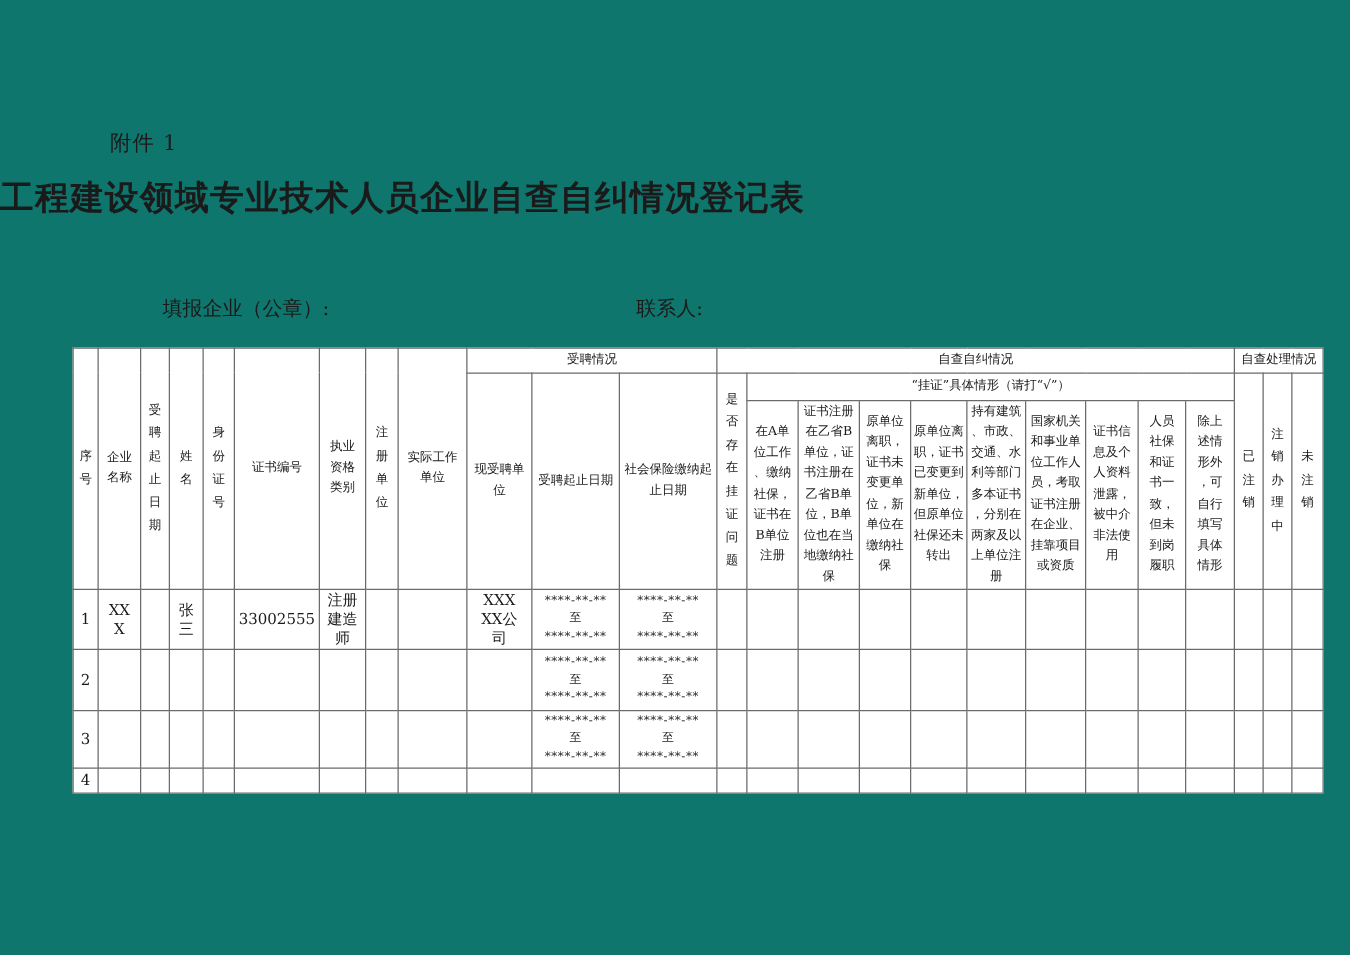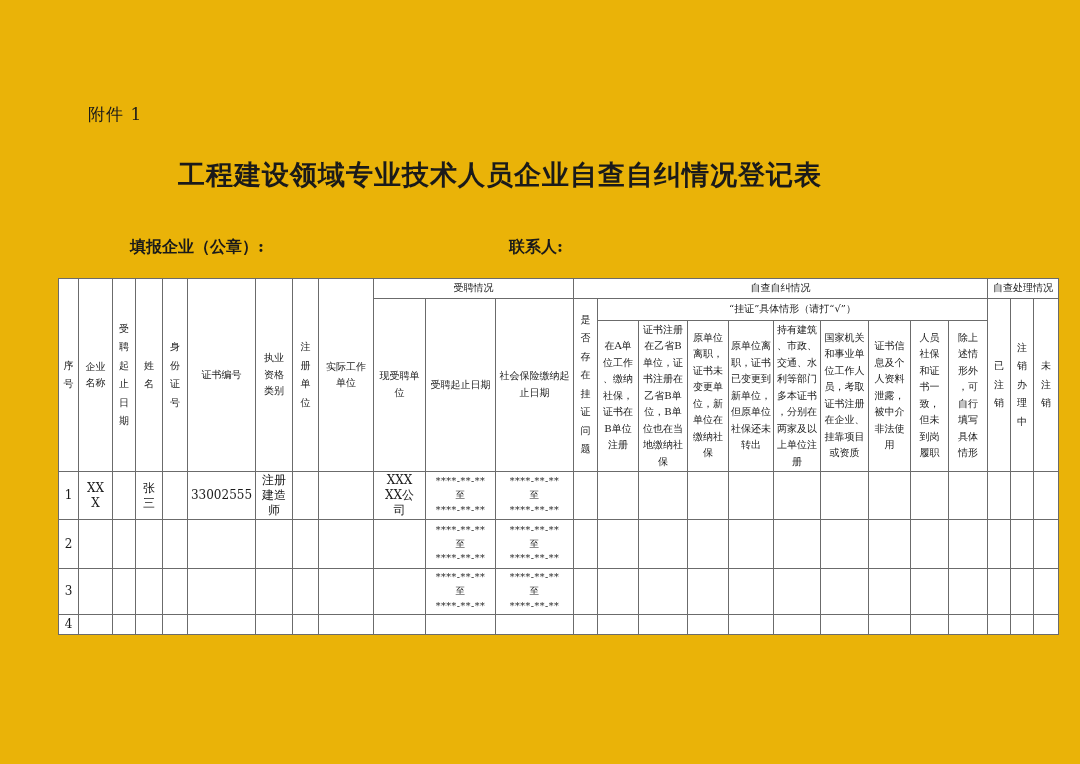--- a/index.html
+++ b/index.html
@@ -2,33 +2,33 @@
 <html><head>
 <meta charset="utf-8">
 <style>
   * { margin:0; padding:0; box-sizing:border-box; }
   html,body { background:#fff; }
   body {
     width:1080px; height:764px; position:relative;
     font-family:"DejaVu Serif","Liberation Serif",serif;
     color:#1a1a1a;
   }
-  .page { position:absolute; inset:0; background:#eab308; overflow:hidden; }
+  .page { position:absolute; inset:0; background:#0f766e; overflow:hidden; }
 
   .attachment {
     position:absolute; left:88px; top:103px;
     font-size:17px; letter-spacing:1px;
   }
   .title {
-    position:absolute; left:0; top:157px; width:1000px;
-    text-align:center; font-size:27px; font-weight:700; letter-spacing:1px;
+    position:absolute; left:0; top:140px; width:1000px;
+    text-align:left; font-size:27px; font-weight:700; letter-spacing:1px;
     font-family:"DejaVu Sans","Liberation Sans",sans-serif;
   }
   .form-line { position:absolute; top:237px; left:0; width:1080px; height:24px; }
-  .form-label { position:absolute; font-size:16px; font-weight:700; white-space:nowrap; }
+  .form-label { position:absolute; font-size:16px; font-weight:400; white-space:nowrap; }
   .fl-company { left:130px; }
   .fl-contact { left:509px; }
   .fl-phone   { left:760px; }
 
   table.reg {
     position:absolute; left:58px; top:278px;
     width:1000px; border-collapse:collapse; table-layout:fixed;
     background:#fff;
   }
   .reg th, .reg td {

